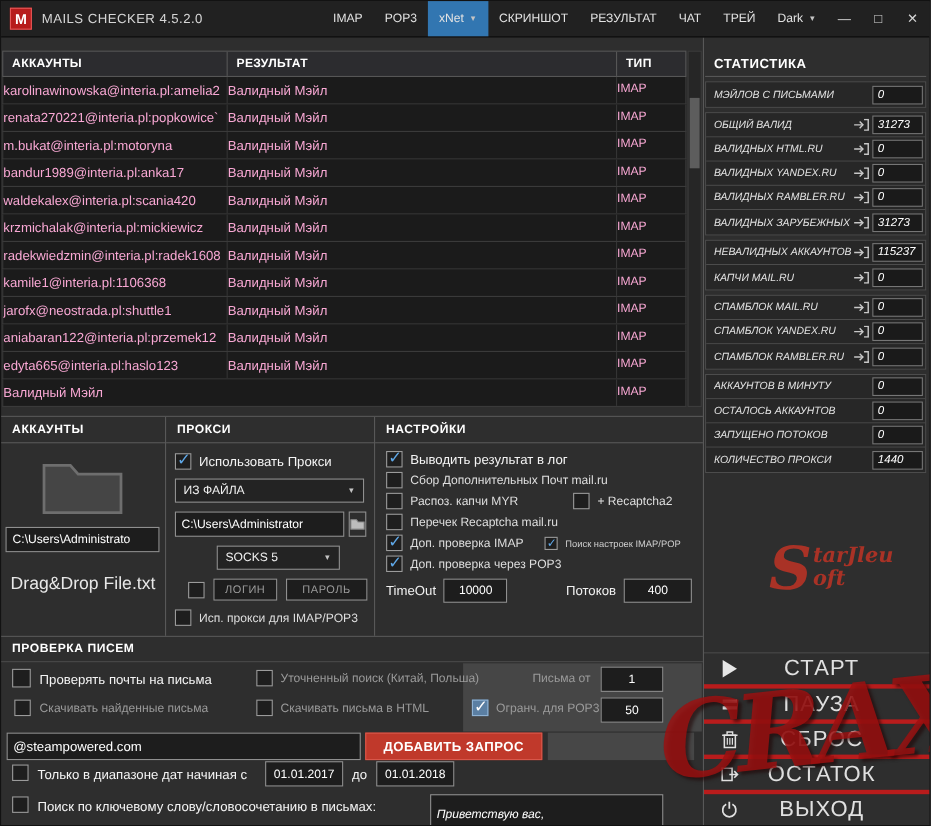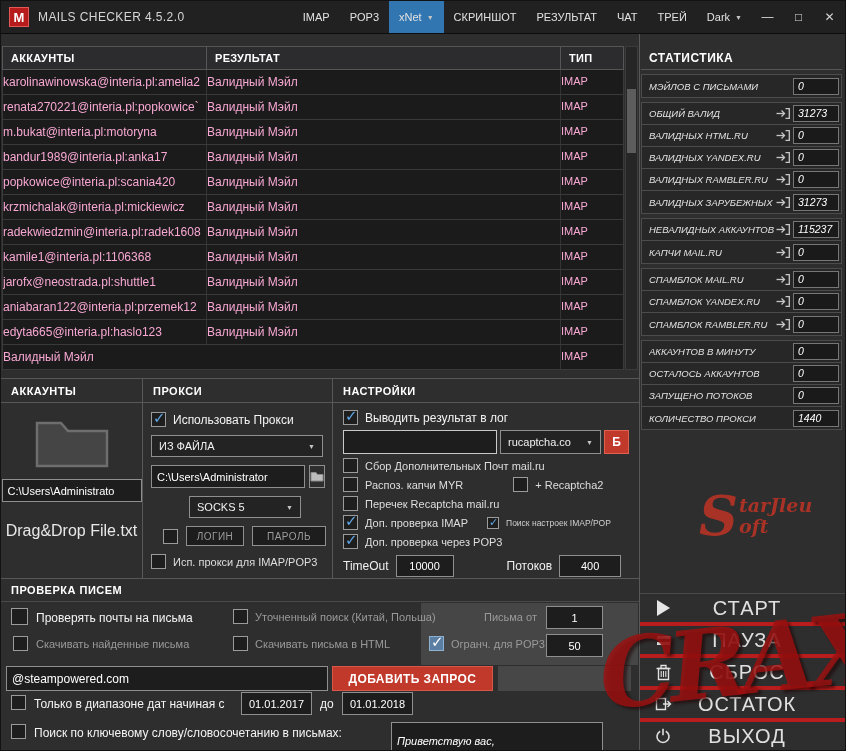--- a/index.html
+++ b/index.html
@@ -158,21 +158,21 @@
           <div class="td td-acc">m.bukat@interia.pl:motoryna</div>
           <div class="td td-res">Валидный Мэйл</div>
           <div class="td td-type">IMAP</div>
         </div>
         <div class="trow">
           <div class="td td-acc">bandur1989@interia.pl:anka17</div>
           <div class="td td-res">Валидный Мэйл</div>
           <div class="td td-type">IMAP</div>
         </div>
         <div class="trow">
-          <div class="td td-acc">popkowice@interia.pl:scania420</div>
+          <div class="td td-acc">waldekalex@interia.pl:scania420</div>
           <div class="td td-res">Валидный Мэйл</div>
           <div class="td td-type">IMAP</div>
         </div>
         <div class="trow">
           <div class="td td-acc">krzmichalak@interia.pl:mickiewicz</div>
           <div class="td td-res">Валидный Мэйл</div>
           <div class="td td-type">IMAP</div>
         </div>
         <div class="trow">
           <div class="td td-acc">radekwiedzmin@interia.pl:radek1608</div>
@@ -399,28 +399,20 @@
         <span class="cb"></span>
         <span class="cblabel">Исп. прокси для IMAP/POP3</span>
       </div>
     </div>
 
     <div class="panel" id="panel-settings">
       <div class="panel-header">НАСТРОЙКИ</div>
       <div class="srow">
         <span class="cb checked"></span>
         <span class="cblabel w12">Выводить результат в лог</span>
-      </div>
-      <div class="srow" style="gap:3px;margin-top:5px;">
-        <input class="tf captcha-input" value="" style="">
-        <div class="dd" style="width:101px;height:24px;">
-          <span>rucaptcha.co</span>
-          <span class="dda">▼</span>
-        </div>
-        <button class="btn-b">Б</button>
       </div>
       <div class="srow tight">
         <span class="cb"></span>
         <span class="cblabel">Сбор Дополнительных Почт mail.ru</span>
       </div>
       <div class="srow tight">
         <span class="cb"></span>
         <span class="cblabel">Распоз. капчи MYR</span>
         <span class="cb" style="margin-left:43px;"></span>
         <span class="cblabel">+ Recaptcha2</span>

